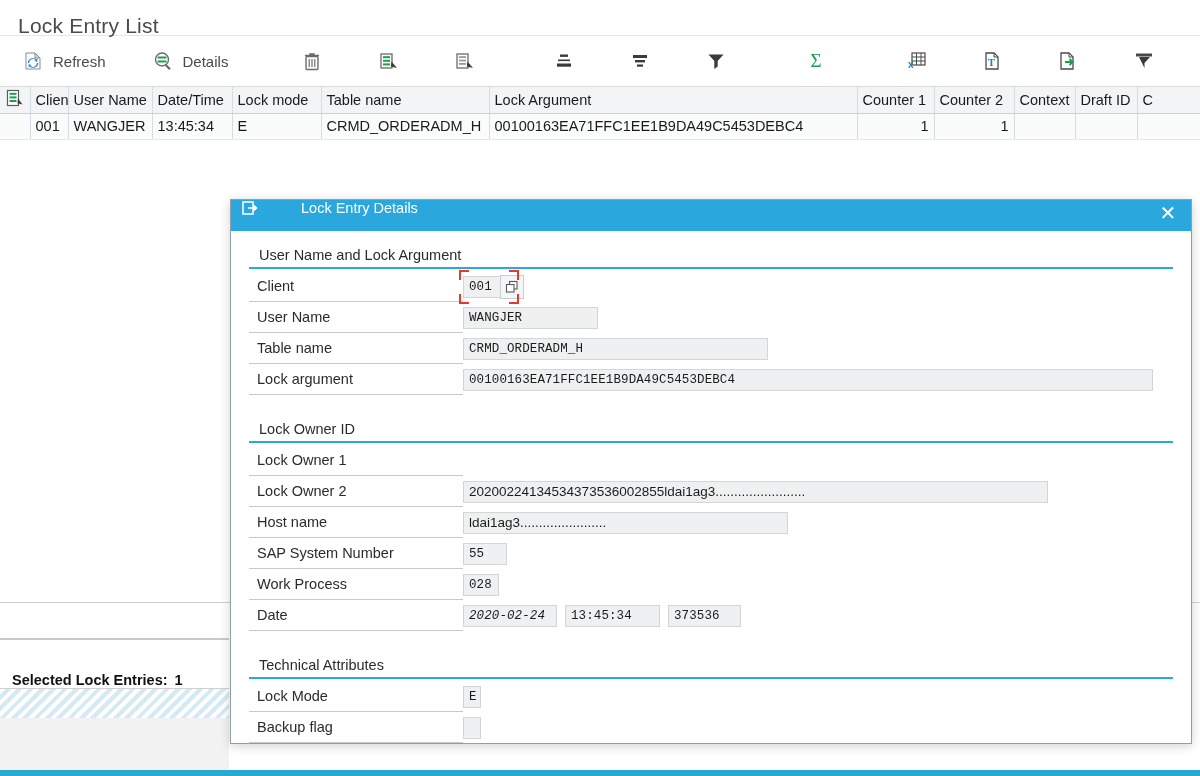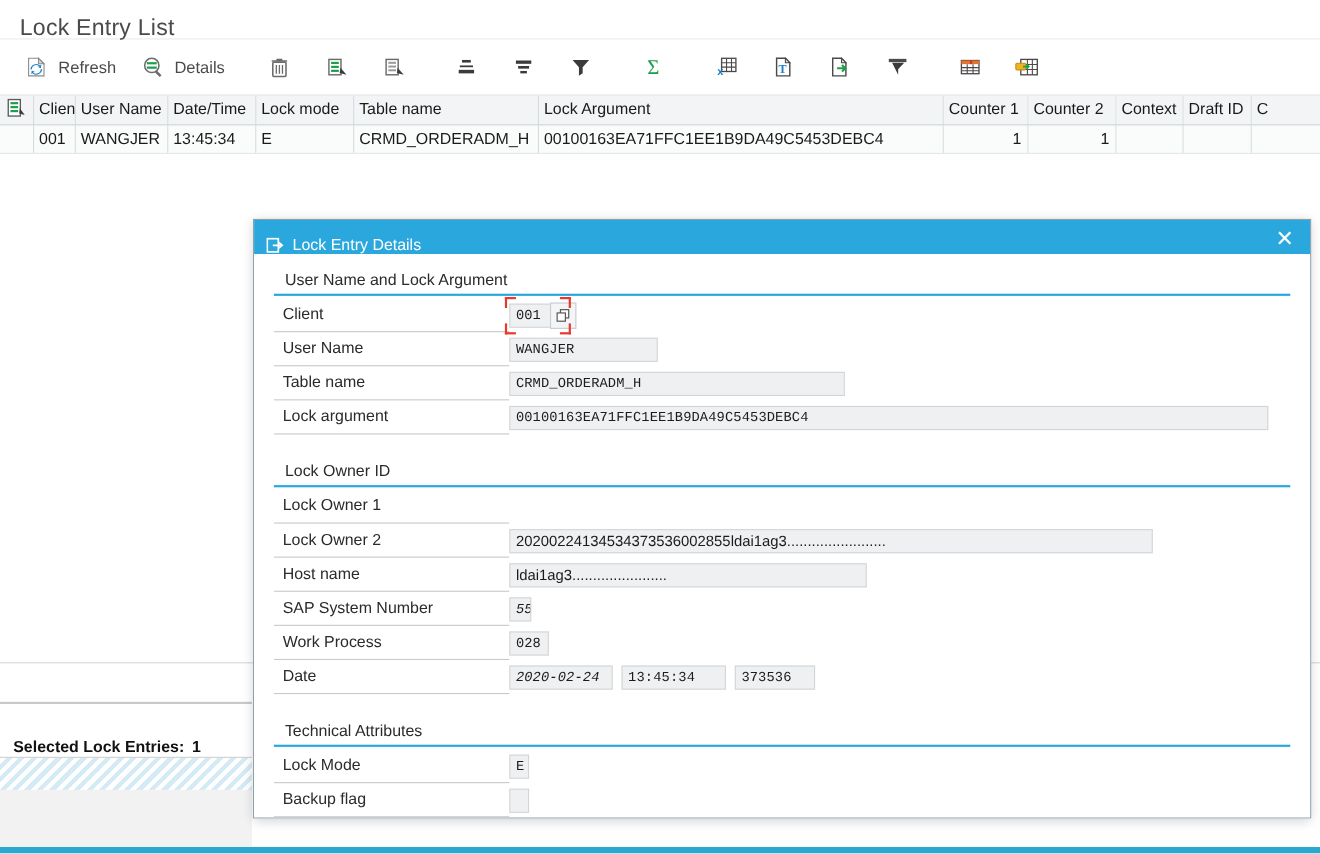--- a/index.html
+++ b/index.html
@@ -14,21 +14,21 @@
   .app-title-bar{
     height:36px;box-sizing:border-box;
     padding:14px 0 0 18px;
     background:#fff;border-bottom:1px solid #e5e5e5;
   }
   .app-title{font-size:21px;color:#4a4a4a;font-weight:400;letter-spacing:.2px;}
 
   .toolbar{
     height:51px;box-sizing:border-box;
     background:#fff;border-bottom:1px solid #d9d9d9;
-    display:flex;align-items:center;padding-left:10px;
+    display:flex;align-items:center;padding-left:10px;gap:24px;
   }
   .tb-btn{
     display:flex;align-items:center;gap:7px;
     height:36px;padding:0 10px;cursor:pointer;
     color:#4a4a4a;font-size:15px;white-space:nowrap;
   }
   .tb-icon{display:flex;align-items:center;justify-content:center;width:26px;height:26px;}
   .tb-sep{width:14px;}
   .tb-ico-only{padding:0 13px;}
 
@@ -76,22 +76,23 @@
 
   
   .dialog{
     position:absolute;left:230px;top:199px;width:960px;
     background:#ffffff;
     border:1px solid #8fa0aa;
     box-shadow:0 2px 10px rgba(0,0,0,.18);
   }
   .dlg-head{
     height:31px;background:#2aa8dd;color:#fff;
-    display:flex;align-items:flex-end;padding:0 10px 0 11px;
+    display:flex;align-items:flex-start;padding:0 10px 0 11px;
     font-size:14.5px;
+    gap:35px;
   }
   .dlg-head-ico{margin-right:8px;display:flex;align-items:center;}
   .dlg-title{flex:1;}
   .dlg-close{
     width:26px;height:26px;display:flex;align-items:center;justify-content:center;
     cursor:pointer;font-size:20px;line-height:1;color:#fff;font-weight:300;
   }
   .dlg-body{padding:12px 18px 0 18px;box-sizing:border-box;background:#fff;}
 
   .sec-title{
@@ -128,21 +129,21 @@
   .vh-btn{
     width:22px;height:22px;border:1px solid #c9cdd0;background:#f4f5f6;
     display:flex;align-items:center;justify-content:center;cursor:pointer;margin-left:-1px;
   }
   .w-client{width:38px;justify-content:flex-start;}
   .w-user{width:135px;}
   .w-table{width:305px;}
   .w-lockarg{width:690px;}
   .w-owner{width:585px;}
   .w-host{width:325px;}
-  .w-sys{width:20px;font-style:italic;}
+  .w-sys{width:44px;}
   .w-wp{width:36px;text-align:right;}
   .w-date{width:94px;font-style:italic;}
   .w-time{width:95px;}
   .w-micro{width:73px;}
   .w-mode{width:18px;}
   .w-flag{width:18px;}
   .dlg-clip{max-height:577px;overflow:hidden;}
 </style>
 </head>
 <body>

